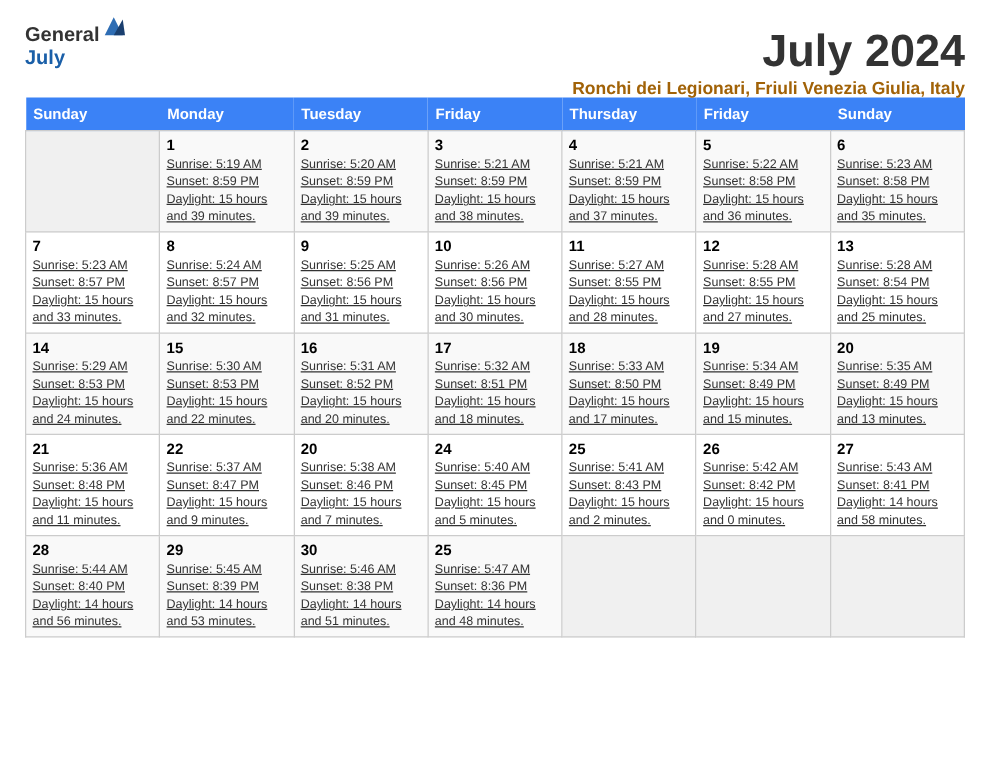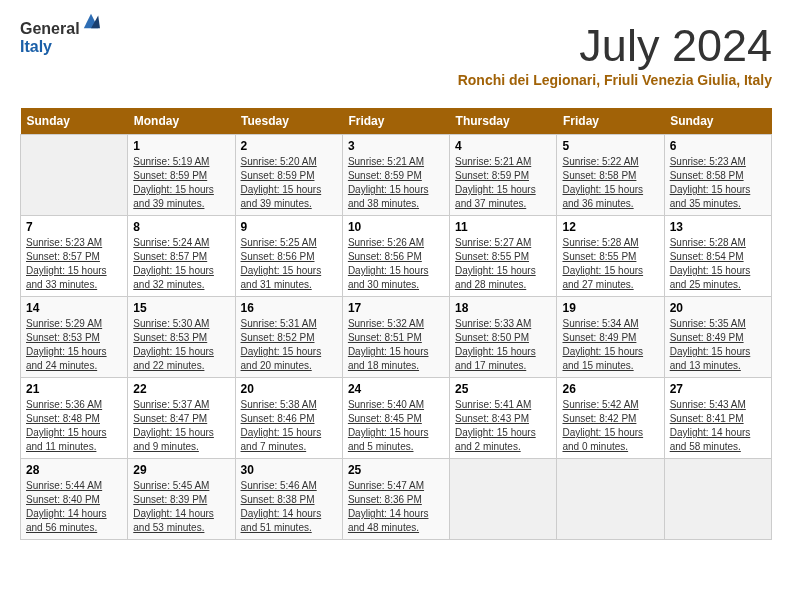--- a/index.html
+++ b/index.html
@@ -7,21 +7,21 @@
       font-family: Arial, sans-serif;
       background: #fff;
       width: 792px;
       min-height: 612px;
       padding: 20px;
     }
     .header {
       display: flex;
       justify-content: space-between;
       align-items: flex-start;
-      margin-bottom: 20px;
+      margin-bottom: 0;
     }
     .logo {
       display: flex;
       align-items: center;
     }
     .logo-text {
       display: flex;
       flex-direction: column;
       line-height: 1.1;
     }
@@ -38,36 +38,36 @@
     .logo-icon {
       width: 18px;
       height: 18px;
       margin-left: 2px;
       margin-top: -8px;
     }
     .title-section {
       text-align: right;
     }
     .month-title {
-      font-size: 45px;
-      font-weight: normal;
+      font-size: 36px;
+      font-weight: bold;
       color: #333;
     }
     .subtitle {
       font-size: 14px;
       color: #a16207;
       font-weight: bold;
     }
     table {
       width: 100%;
       border-collapse: collapse;
       font-size: 10.5px;
     }
     thead tr th {
-      background-color: #a16207;
+      background-color: #3b82f6;
       color: white;
       text-align: left;
       padding: 6px 6px;
       font-size: 12px;
       font-weight: bold;
     }
     tbody tr td {
       border: 1px solid #ccc;
       vertical-align: top;
       padding: 4px 5px;
@@ -97,21 +97,21 @@
     }
   </style>
 </head>
 <body>
 
 <div class="header">
   <div class="logo">
     <div style="display:flex; align-items:flex-start;">
       <div class="logo-text">
         <span class="logo-general">General</span>
-        <span class="logo-blue">Italy</span>
+        <span class="logo-blue">July</span>
       </div>
       <svg class="logo-icon" viewBox="0 0 20 20" xmlns="http://www.w3.org/2000/svg">
         <polygon points="2,18 10,2 18,18" fill="#2e6db4"></polygon>
         <polygon points="10,18 18,4 20,18" fill="#1a3f6f"></polygon>
       </svg>
     </div>
   </div>
   <div class="title-section">
     <div class="month-title">July 2024</div>
     <div class="subtitle">Ronchi dei Legionari, Friuli Venezia Giulia, Italy</div>

